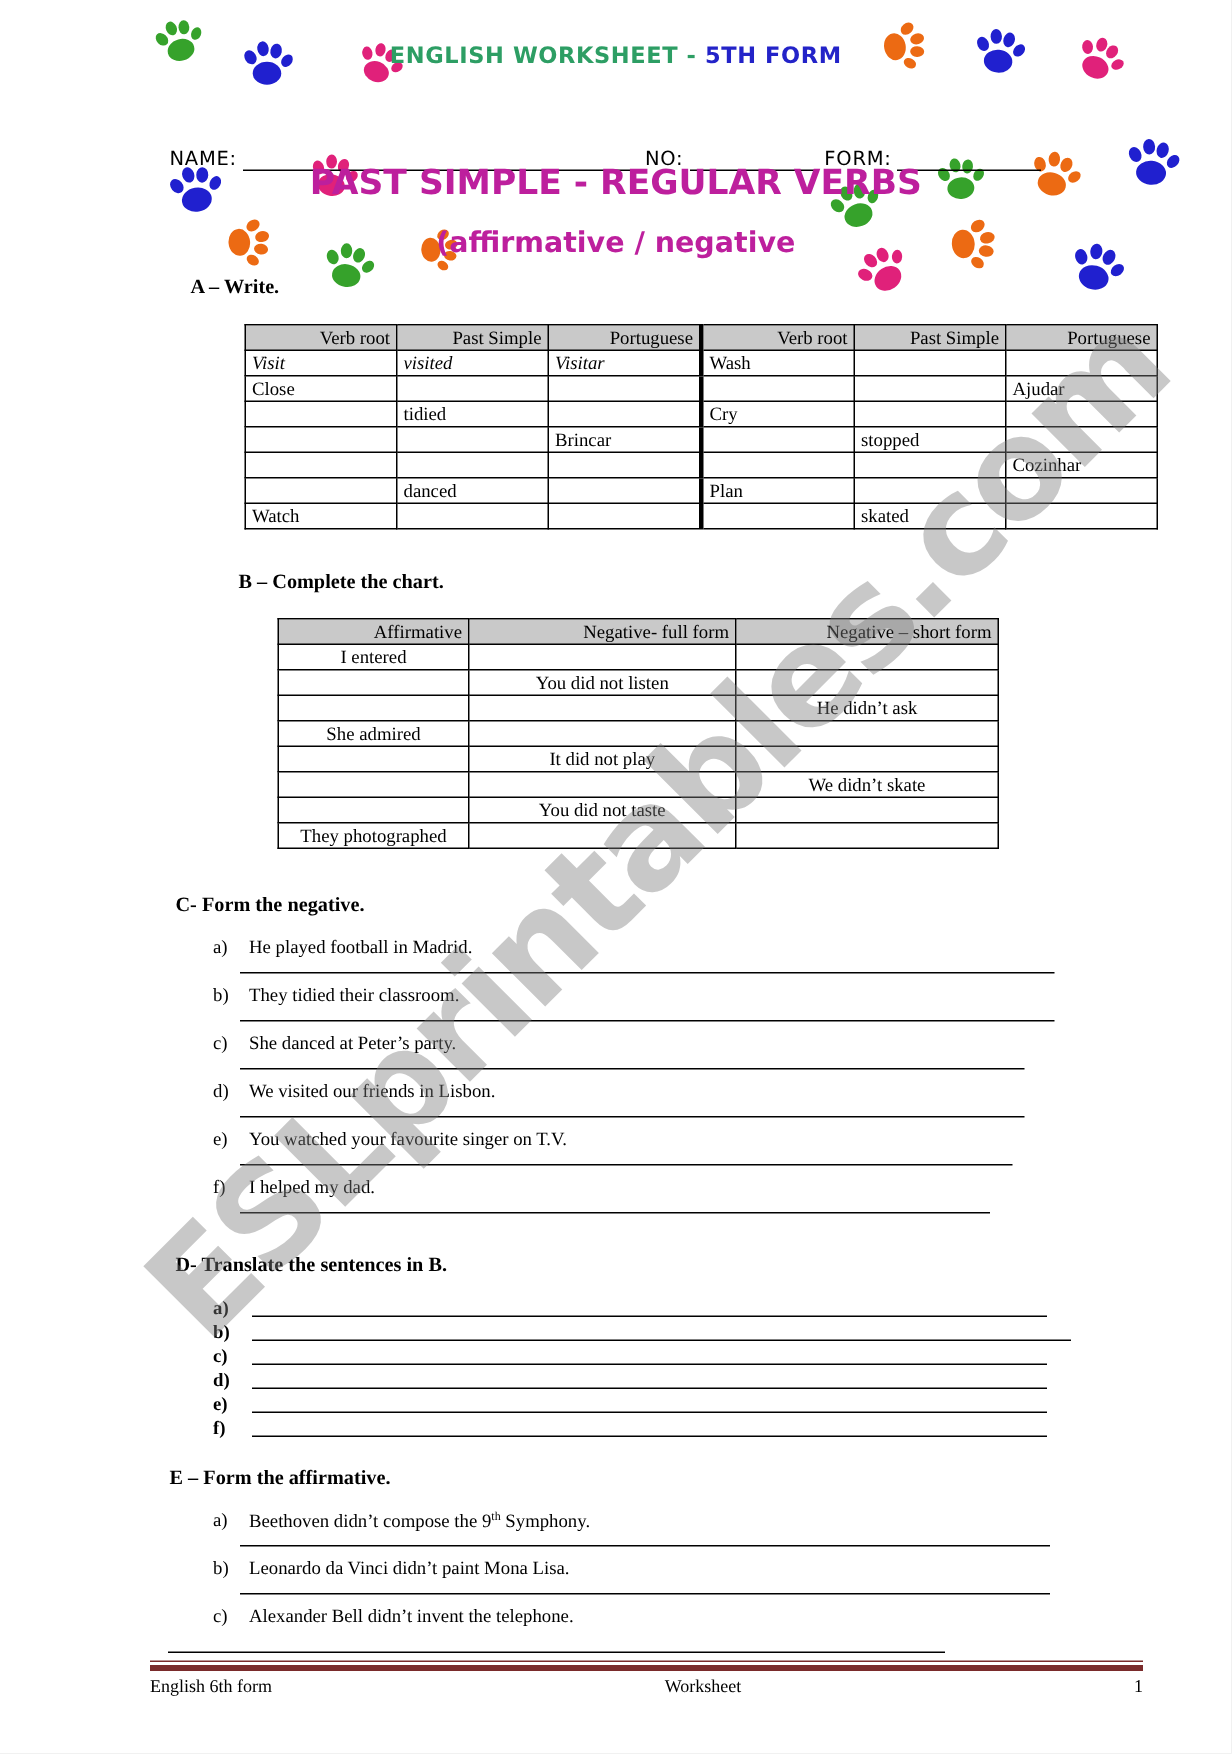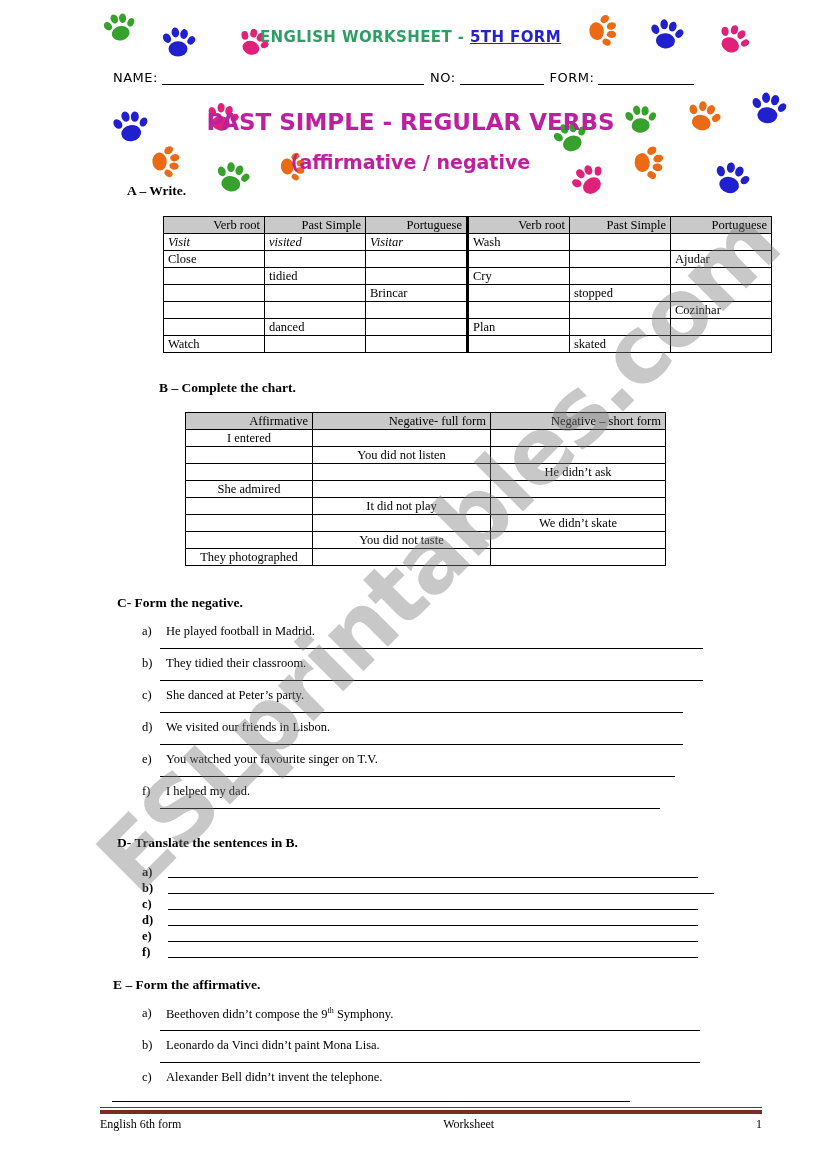--- a/index.html
+++ b/index.html
@@ -6,26 +6,26 @@
   .page{position:relative;width:821px;height:1169px;background:#ffffff;margin:0 auto;
         font-family:"Liberation Serif",serif;color:#000;overflow:hidden;}
 
   
   .paw{position:absolute;pointer-events:none;}
 
   
   .doc-header{position:absolute;top:28px;left:0;width:100%;text-align:center;
               font-family:"DejaVu Sans",sans-serif;font-weight:bold;font-size:15px;letter-spacing:.4px;}
   .hdr-green{color:#2d9e64;margin-top:11px;}
-  .hdr-blue{color:#2323c8;text-decoration:underline;}
+  .hdr-blue{color:#2323c8;}
 
   
   .name-row{position:absolute;top:70px;left:113px;width:590px;display:flex;align-items:flex-end;
             font-family:"DejaVu Sans",sans-serif;font-size:13px;letter-spacing:.5px;}
-  .name-row .lbl{white-space:nowrap;padding-right:4px;}
+  .name-row .lbl{white-space:nowrap;padding-right:4px;margin-top:29px;}
   .wline{border-bottom:1px solid #000;height:14px;}
   .line-name{width:262px;margin-right:6px;}
   .line-no{width:84px;margin-right:6px;}
   .line-class{width:96px;}
 
   
   .title1{position:absolute;top:109px;left:0;width:100%;text-align:center;
           font-family:"DejaVu Sans",sans-serif;font-weight:bold;font-size:23px;color:#bd1f9d;}
   .title2{position:absolute;top:151px;left:0;width:100%;text-align:center;
           font-family:"DejaVu Sans",sans-serif;font-weight:bold;font-size:19px;color:#bd1f9d;}

